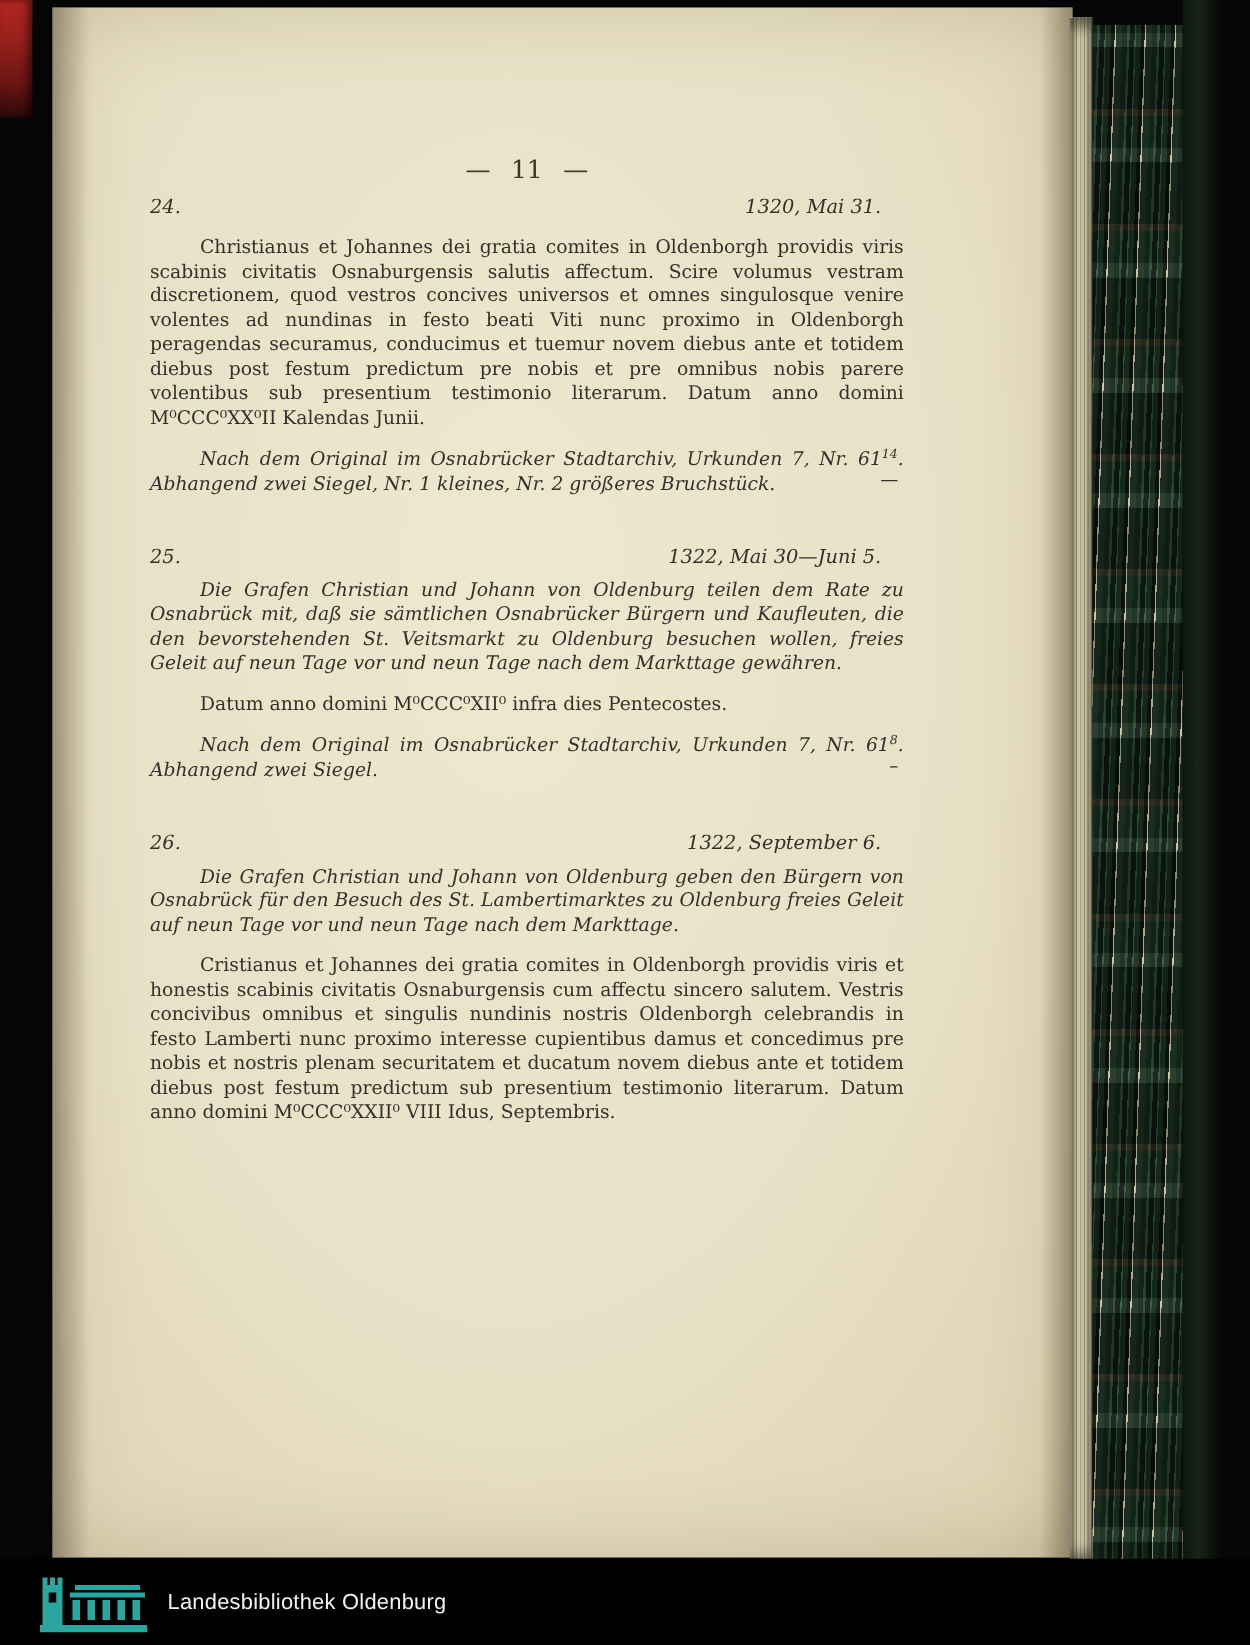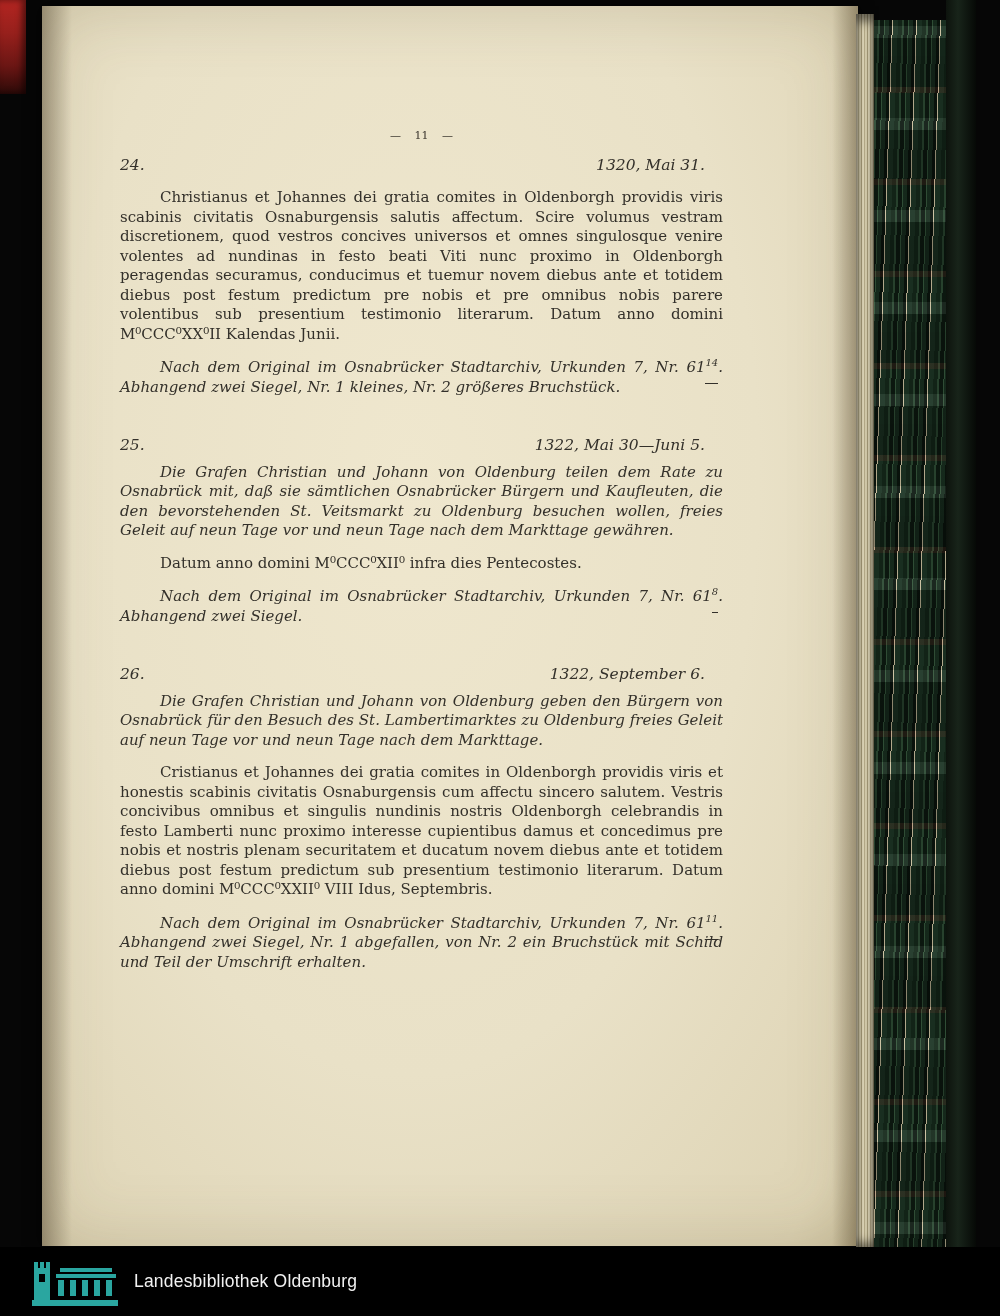--- a/index.html
+++ b/index.html
@@ -34,21 +34,21 @@
 
   .content {
     position:relative; height:100%;
     padding:120px 135px 0 78px;
     color:#33302a;
     font-size:15px; line-height:19.5px;
   }
 
   .pagenum {
     text-align:center; margin:0 0 10px; word-spacing:10px;
-    font-size:11px; color:#3a362e;
+    font-size:20px; color:#3a362e;
   }
 
   .entry { margin-top:39px; }
   .entry.first { margin-top:10px; }
 
   .entry-head {
     display:flex; justify-content:space-between; align-items:baseline;
     font-style:italic; font-size:15.5px;
   }
   .entry-head .e-date { padding-right:18px; }
@@ -145,21 +145,20 @@
         <p class="note"><span>Nach dem Original im Osnabrücker Stadtarchiv, Urkunden 7, Nr. 61</span><sup class="note-sup">8</sup><span>. Abhangend zwei Siegel.</span></p>
       </section>
 
       <section class="entry">
         <div class="entry-head">
           <span class="e-num">26.</span>
           <span class="e-date">1322, September 6.</span>
         </div>
         <p class="summary">Die Grafen Christian und Johann von Oldenburg geben den Bürgern von Osnabrück für den Besuch des St. Lambertimarktes zu Oldenburg freies Geleit auf neun Tage vor und neun Tage nach dem Markttage.</p>
         <p class="body-text">Cristianus et Johannes dei gratia comites in Oldenborgh providis viris et honestis scabinis civitatis Osnaburgensis cum affectu sincero salutem. Vestris concivibus omnibus et singulis nundinis nostris Oldenborgh celebrandis in festo Lamberti nunc proximo interesse cupientibus damus et concedimus pre nobis et nostris plenam securitatem et ducatum novem diebus ante et totidem diebus post festum predictum sub presentium testimonio literarum. Datum anno domini M⁰CCC⁰XXII⁰ VIII Idus, Septembris.</p>
-        <p class="note"><span>Nach dem Original im Osnabrücker Stadtarchiv, Urkunden 7, Nr. 61</span><sup class="note-sup">11</sup><span>. Abhangend zwei Siegel, Nr. 1 abgefallen, von Nr. 2 ein Bruchstück mit Schild und Teil der Umschrift erhalten.</span></p>
       </section>
 
     </div>
   </div>
 
   <div class="page-edges"></div>
   <div class="marble"></div>
   <div class="cover-edge"></div>
 
   <div class="footer">

